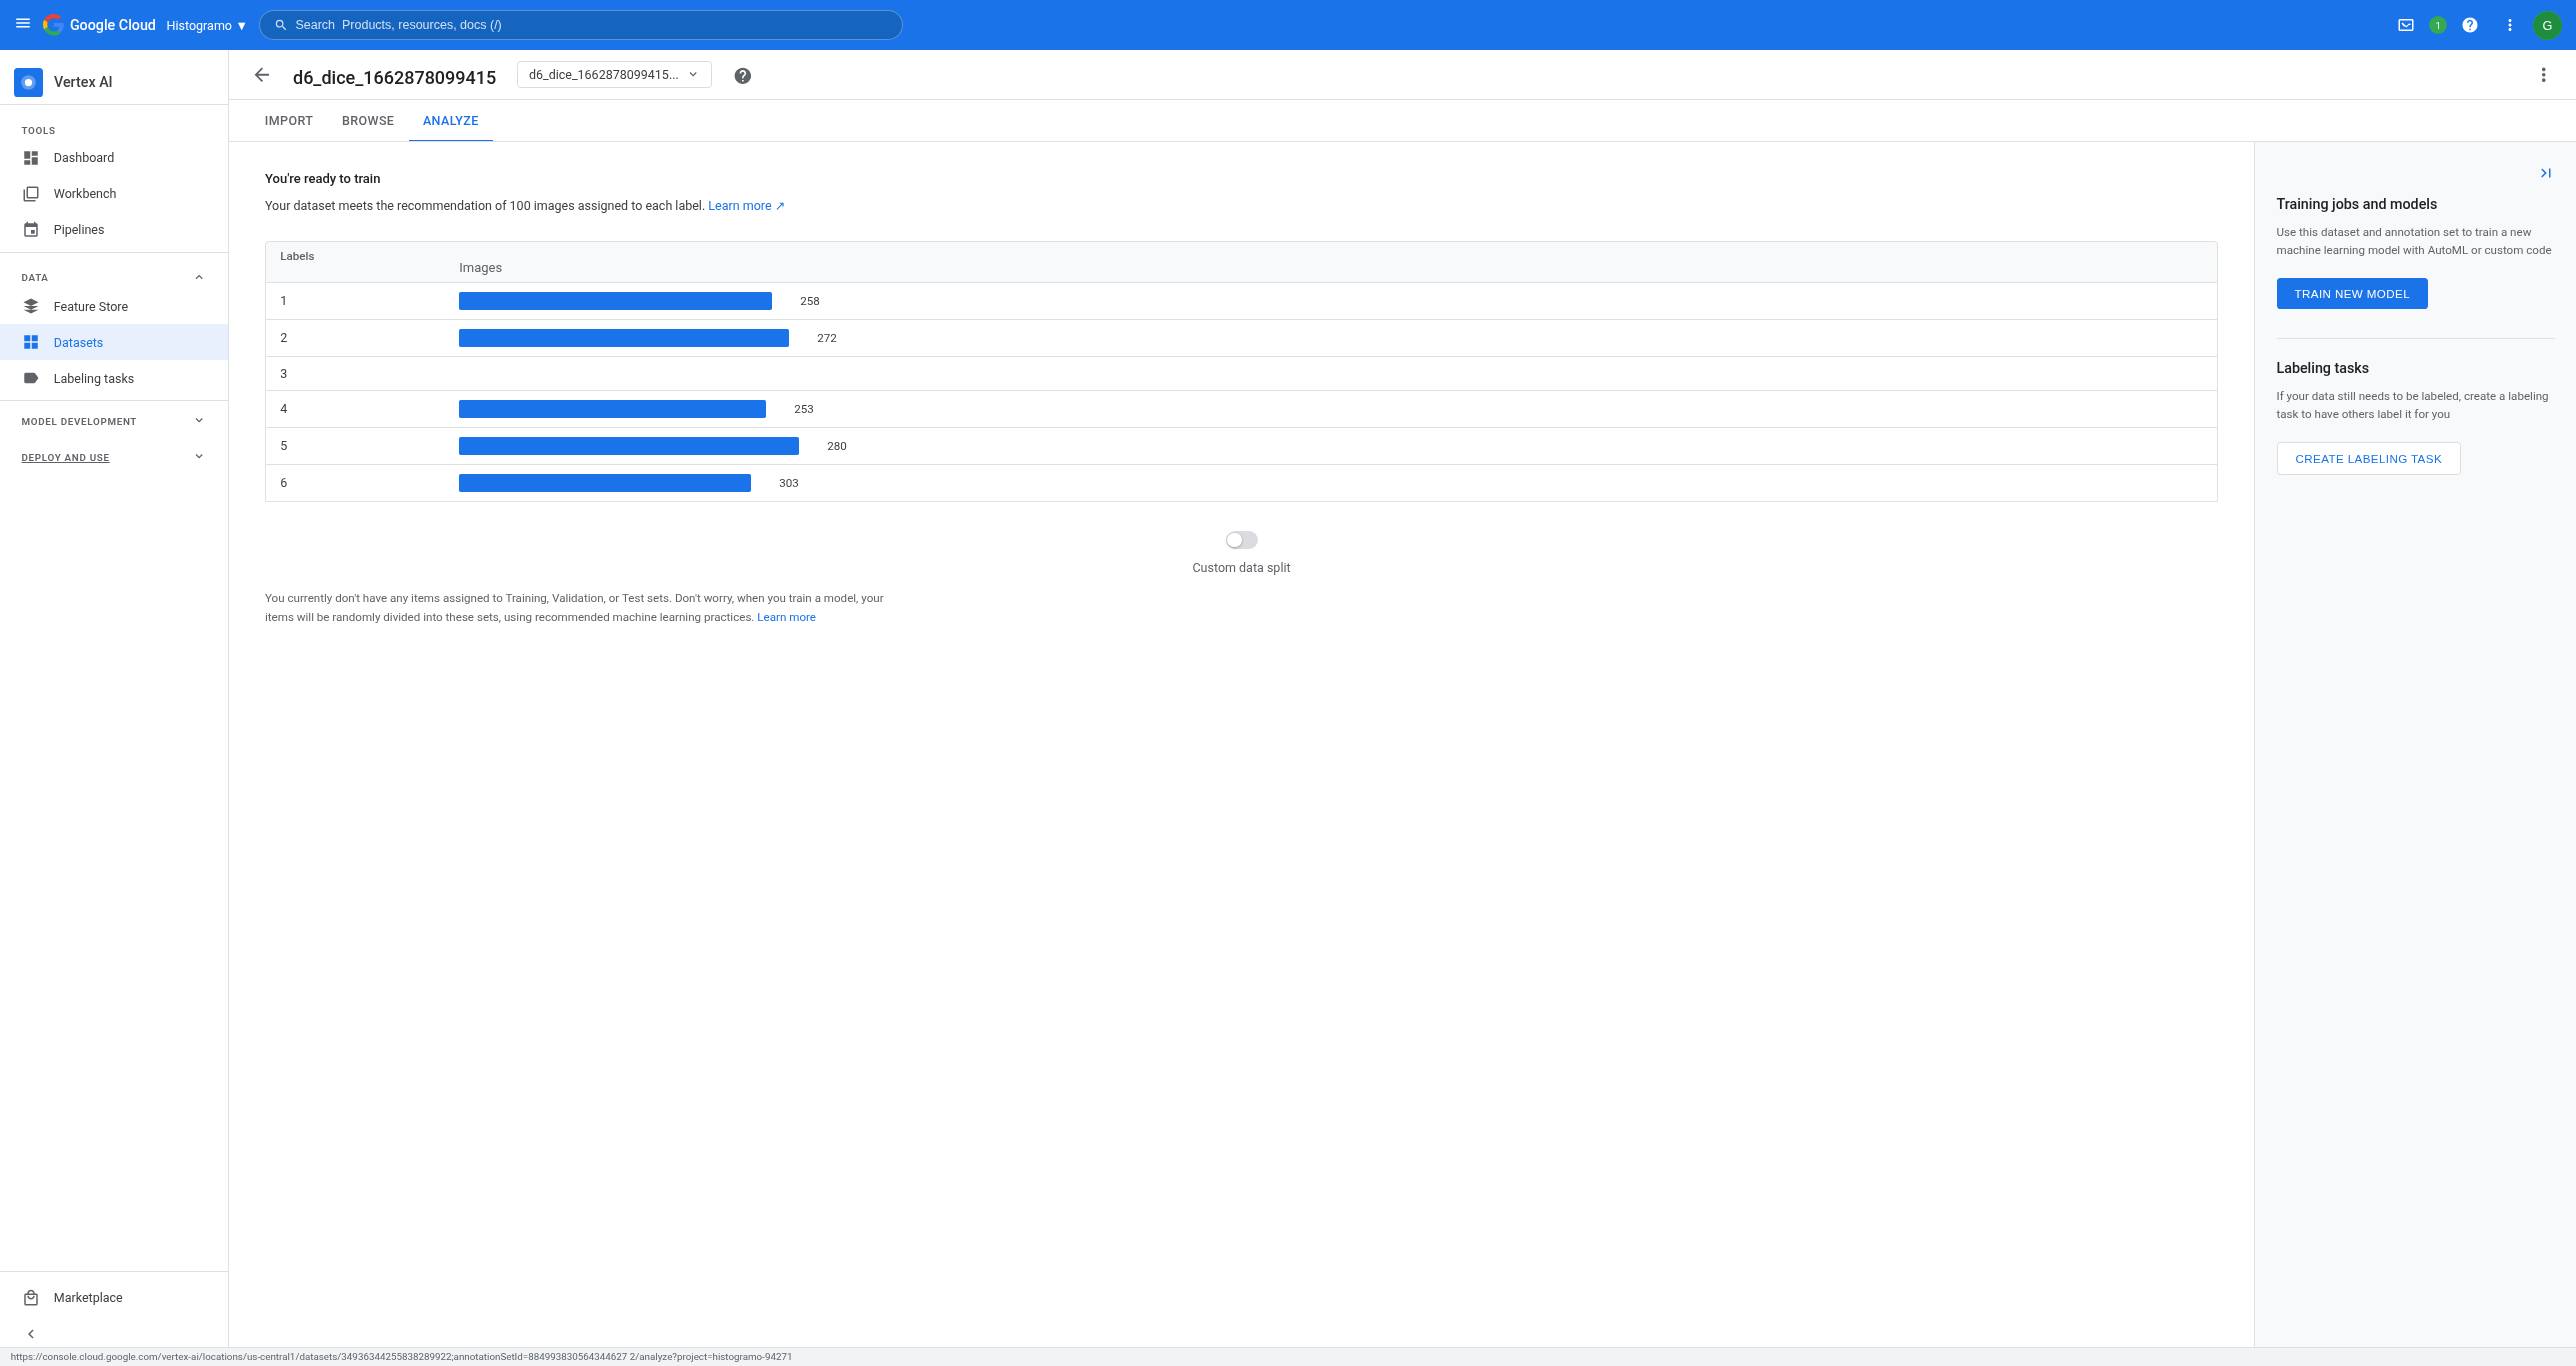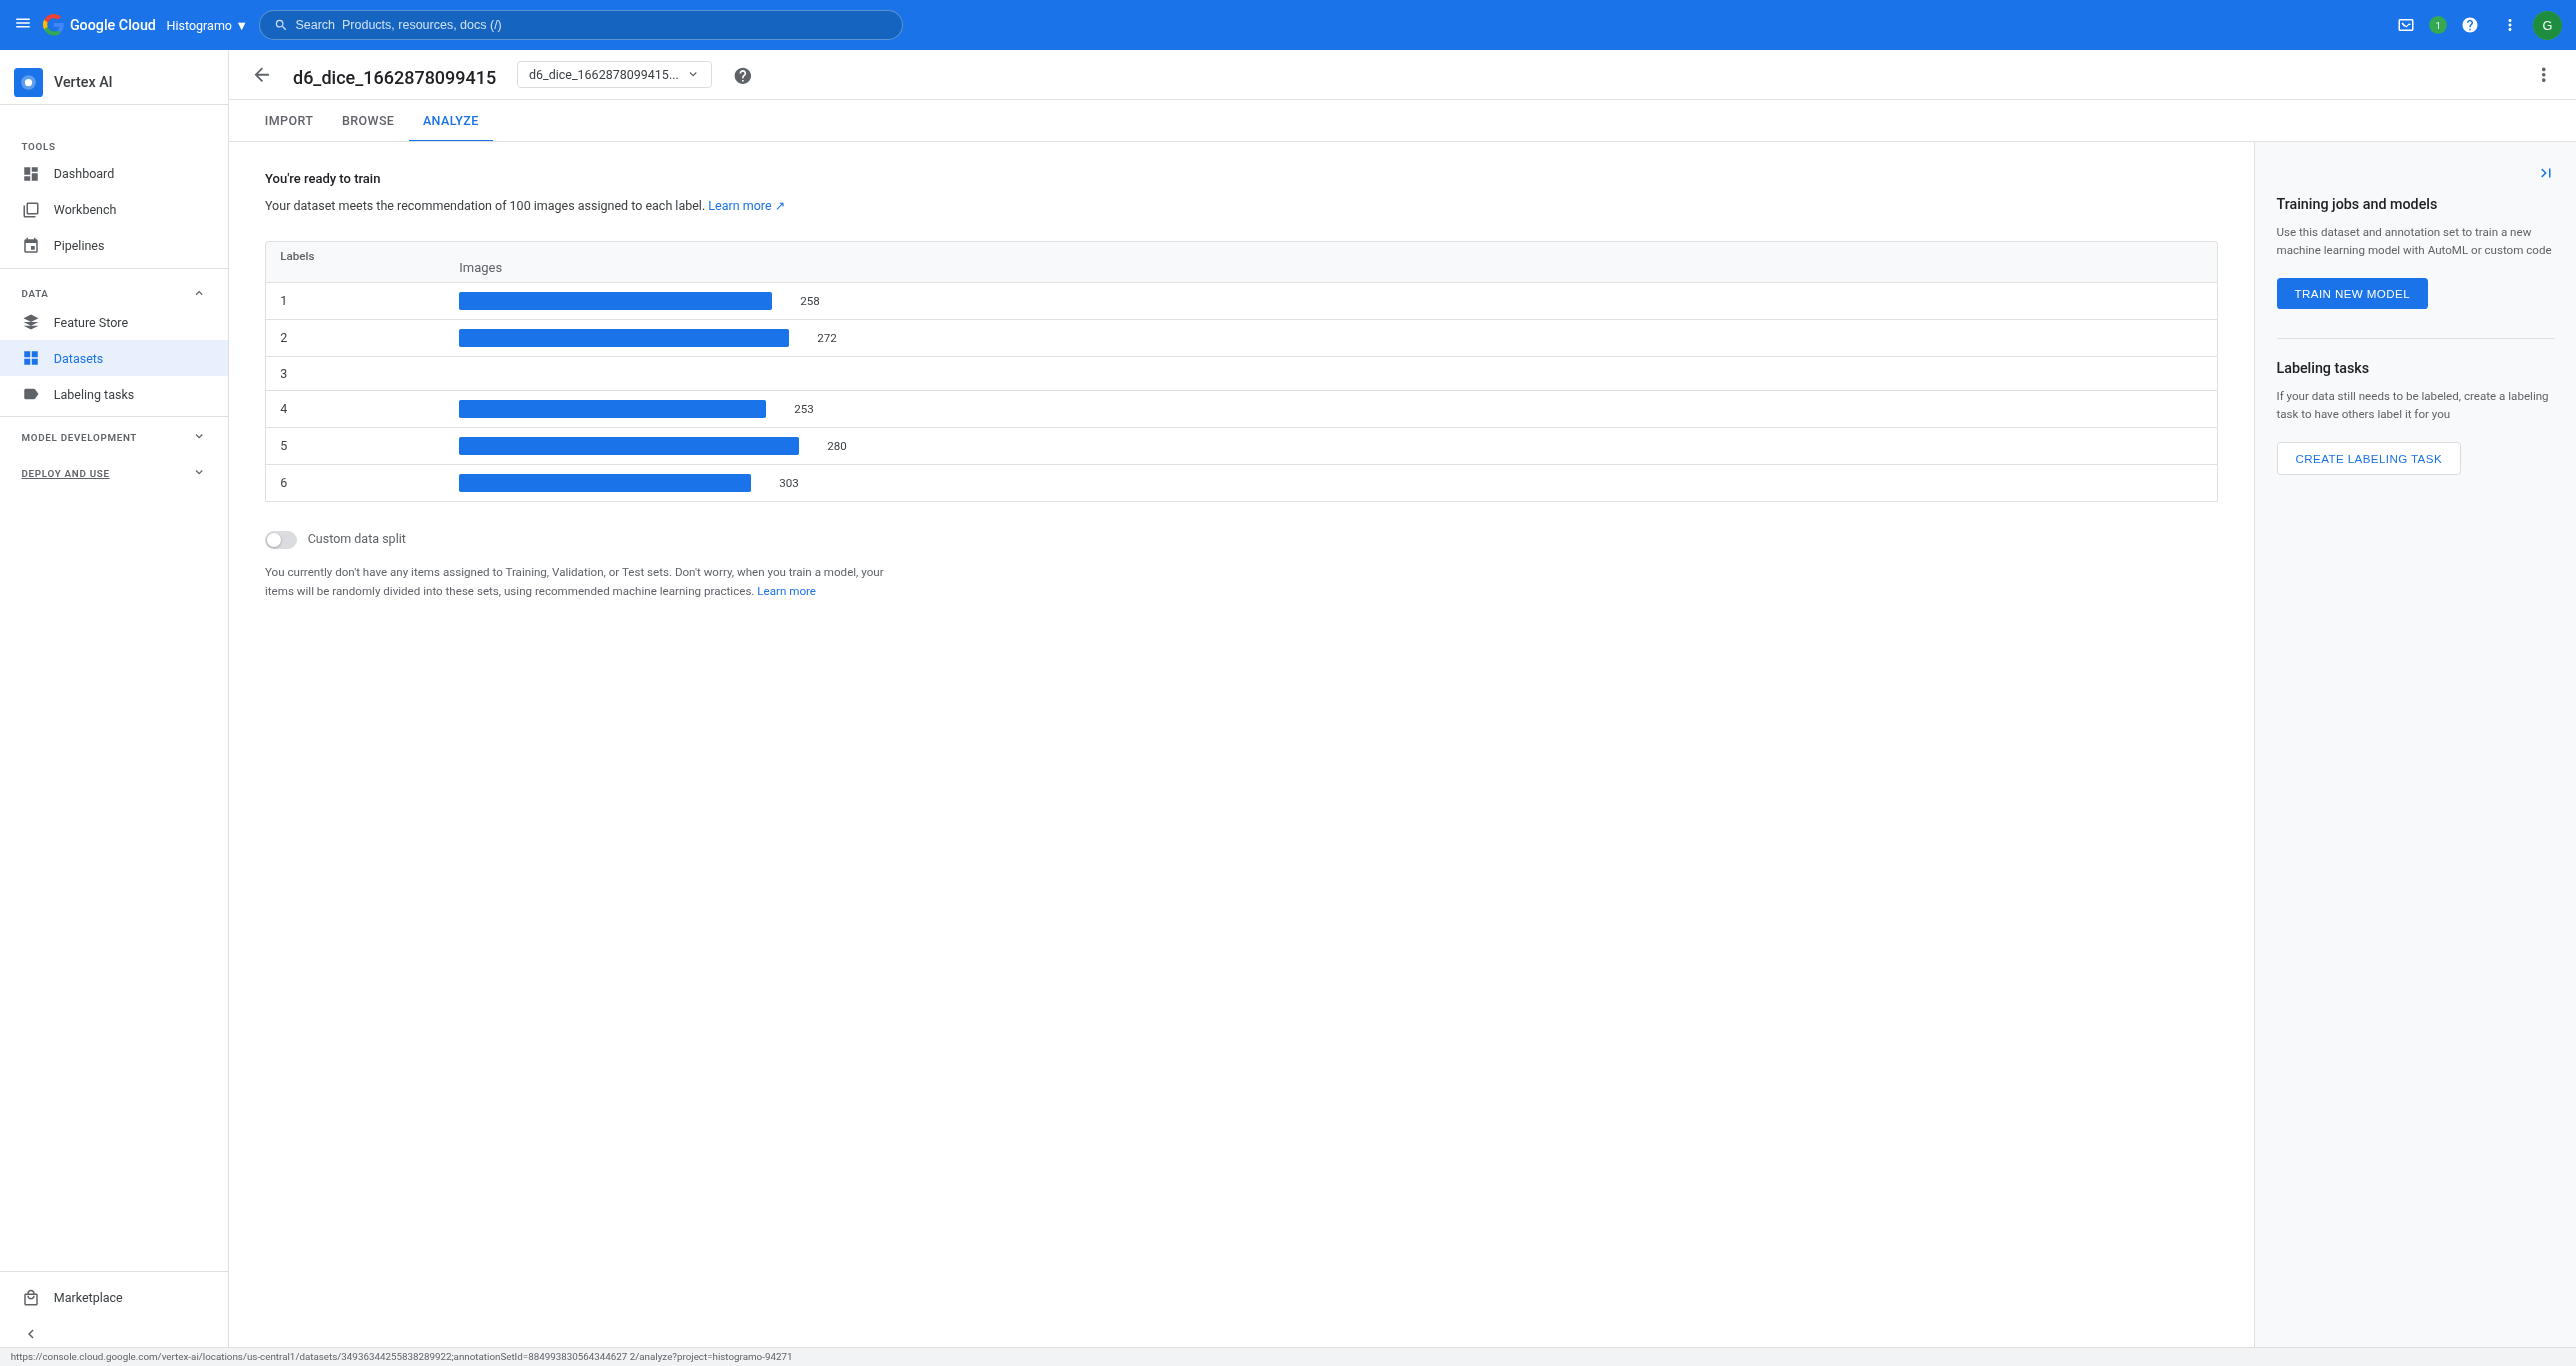--- a/index.html
+++ b/index.html
@@ -40,21 +40,21 @@
       padding: 14.3px 21.5px 3.6px;
     }
     .sidebar-item {
       display: flex; align-items: center; gap: 14.3px; padding: 9px 21.5px;
       cursor: pointer; color: #3c4043; font-size: 12.5px; border-radius: 0;
     }
     .sidebar-item.active { background: #e8f0fe; color: #1a73e8; }
     .sidebar-item .item-icon { width: 18px; height: 18px; display: flex; align-items: center; justify-content: center; flex-shrink: 0; }
     .sidebar-header {
       display: flex; align-items: center; gap: 10.7px; padding: 10.7px 14.3px 7.2px;
-      border-bottom: 0.9px solid #e0e0e0; margin-bottom: 22px; text-align: right;
+      border-bottom: 0.9px solid #e0e0e0; margin-bottom: 6px; text-align: right;
     }
     .vertex-icon { width: 29px; height: 29px; }
     .vertex-title { font-size: 14.3px; font-weight: 500; color: #3c4043; }
     .sidebar-divider { height: 0.9px; background: #e0e0e0; margin: 3.6px 0; }
     .sidebar-bottom { margin-top: auto; border-top: 0.9px solid #e0e0e0; padding: 7.2px 0; }
 
     
     .main-content { flex: 1; display: flex; flex-direction: column; overflow: hidden; }
 
     
@@ -96,21 +96,21 @@
     .chart-rows { border: 0.9px solid #e0e0e0; border-top: none; }
     .chart-row { display: flex; align-items: center; padding: 9px 14.3px; border-bottom: 0.9px solid #e0e0e0; }
     .chart-row:last-child { border-bottom: none; }
     .row-label { width: 179px; font-size: 12.5px; color: #3c4043; }
     .bar-container { flex: 1; display: flex; align-items: center; gap: 28px; }
     .bar { height: 18px; background: #1a73e8; border-radius: 1.8px; }
     .bar-value { font-size: 11.6px; color: #3c4043; white-space: nowrap; }
 
     
     .custom-split-section { margin-top: 29px; padding: 0 0 21.5px; }
-    .toggle-row { display: flex; align-items: flex-start; gap: 10.7px; margin-bottom: 14.3px; }
+    .toggle-row { display: flex; align-items: center; gap: 10.7px; margin-bottom: 14.3px; flex-direction: column; }
     .toggle { width: 32px; height: 18px; background: #dadce0; border-radius: 9px; position: relative; cursor: pointer; }
     .toggle-knob { width: 14.3px; height: 14.3px; background: white; border-radius: 50%; position: absolute; top: 1.8px; left: 1.8px; box-shadow: 0 0.9px 2.7px rgba(0,0,0,0.3); }
     .toggle-label { font-size: 12.5px; color: #5f6368; }
     .split-desc { font-size: 11.6px; color: #5f6368; line-height: 1.6; max-width: 626px; }
     .split-desc a { color: #1a73e8; text-decoration: none; }
 
     
     .right-panel {
       width: 322px; border-left: 0.9px solid #e0e0e0; background: #f8f9fa;
       overflow-y: auto; flex-shrink: 0; padding: 21.5px;

